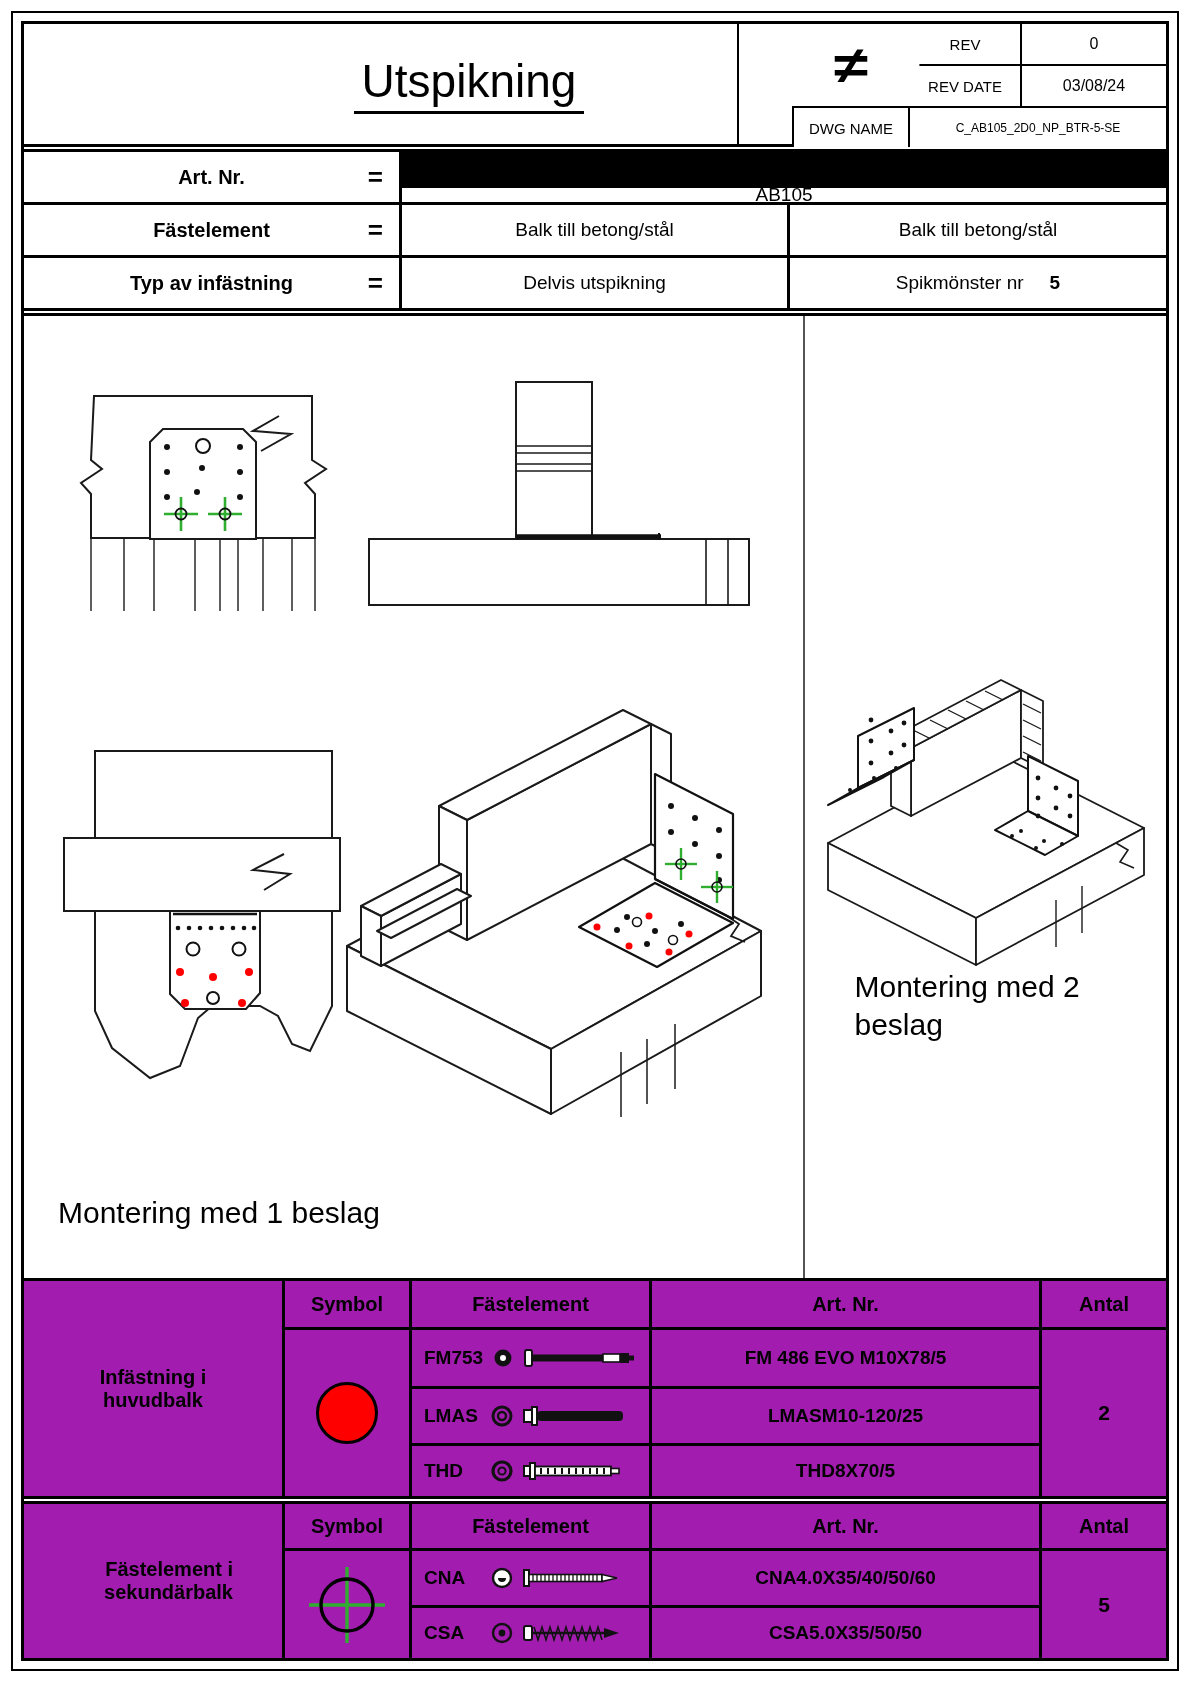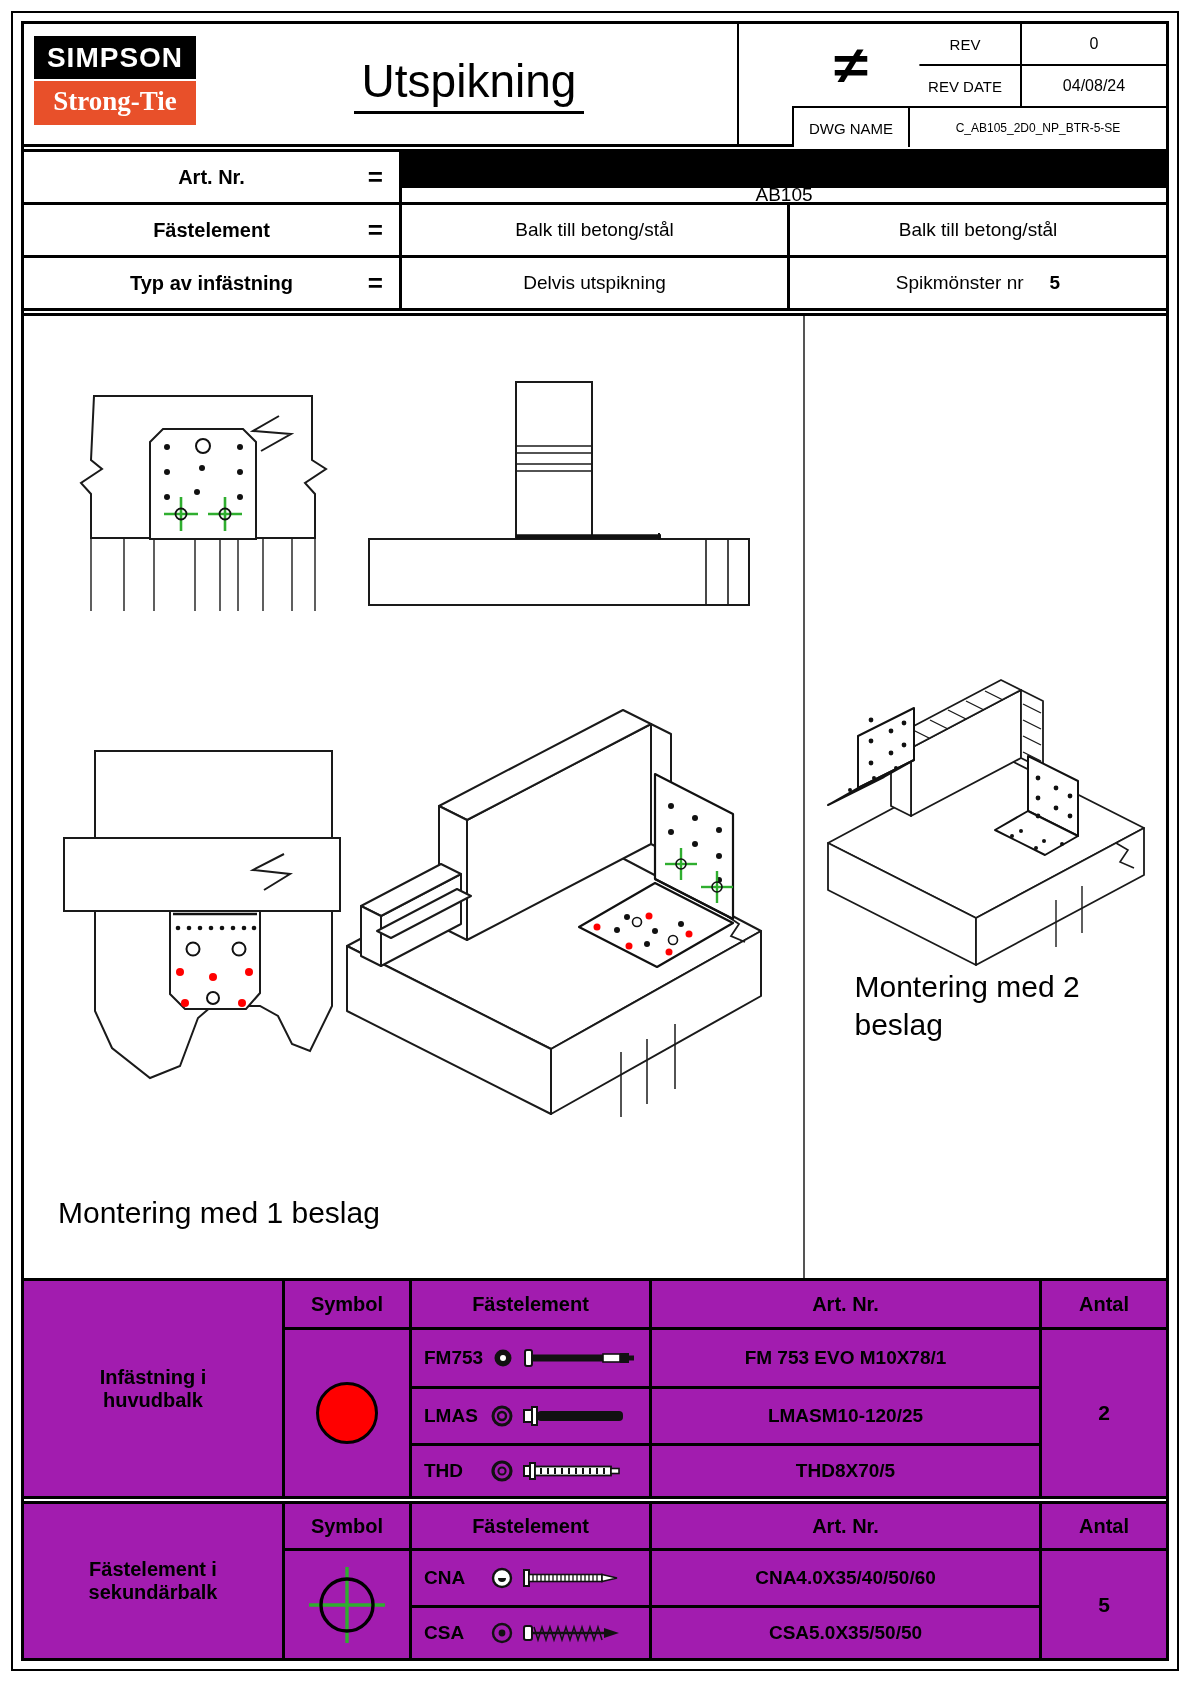--- a/index.html
+++ b/index.html
@@ -56,50 +56,46 @@
   
   .ftable{flex:0 0 auto;display:grid;background:#000;gap:3px;}
   .ftable>div{background:#a21caf;display:flex;align-items:center;justify-content:center;}
   .ft1{grid-template-columns:258px 124px 237px 387px 1fr;grid-template-rows:46px 56px 54px 50px;}
   .ft2{grid-template-columns:258px 124px 237px 387px 1fr;grid-template-rows:44px 54px 50px;}
   .th{background:#c4c4c4;font-weight:bold;font-size:20px;}
   .section-label{background:#c4c4c4;font-weight:bold;font-size:20px;text-align:center;}
   .section-label>span{display:block;max-width:160px;}
   .rspan4{grid-row:1/5;}
   .rspan3a{grid-row:2/5;}
-  .rspan3b{grid-row:1/4;}
+  .rspan3b{grid-row:1/4;text-align:right;}
   .rspan2{grid-row:2/4;}
   .fast-cell{justify-content:flex-start !important;padding-left:12px;gap:8px;}
   .fast-code{font-weight:bold;font-size:19px;min-width:58px;}
   .art-cell{font-weight:bold;font-size:19px;}
   .qty-cell{font-weight:bold;font-size:21px;}
   .red-dot{width:56px;height:56px;border-radius:50%;background:#ff0000;border:3px solid #000;}
 </style>
 </head>
 <body>
 
 <div class="page">
   <div class="outer-border"></div>
   <div class="frame">
 
     <div class="header">
-      <div class="logo">
-        <div class="logo-black">SIMPSON</div>
-        <div class="logo-orange">Strong-Tie</div>
-      </div>
       <div class="title-wrap">
         <div class="title">Utspikning</div>
       </div>
       <div class="header-div"></div>
       <div class="rev-table">
         <div class="neq-cell">≠</div>
         <div class="rev-label">REV</div>
         <div class="rev-value">0</div>
         <div class="rev-label">REV DATE</div>
-        <div class="rev-value">04/08/24</div>
+        <div class="rev-value">03/08/24</div>
         <div class="dwg-label">DWG NAME</div>
         <div class="dwg-value">C_AB105_2D0_NP_BTR-5-SE</div>
       </div>
     </div>
 
     <div class="dbl-line"></div>
 
     <div class="info-table">
       <div class="info-label">
         <span>Art. Nr.</span>
@@ -361,21 +357,21 @@
             <circle cx="12" cy="12" r="3" fill="#fff"></circle>
         </svg>
         <svg width="118" height="24" viewBox="0 0 118 24">
           <rect x="2" y="4" width="7" height="16" rx="2" fill="#fff" stroke="#111" stroke-width="2"></rect>
           <rect x="9" y="8.5" width="71" height="7" fill="#111"></rect>
           <rect x="80" y="8" width="17" height="8" fill="#fff" stroke="#111" stroke-width="1.6"></rect>
           <rect x="97" y="7" width="9" height="10" fill="#111"></rect>
           <rect x="106" y="9.5" width="5" height="5" fill="#111"></rect>
         </svg>
       </div>
-      <div class="art-cell" style="grid-column:4;grid-row:2">FM 753 EVO M10X78/1</div>
+      <div class="art-cell" style="grid-column:4;grid-row:2">FM 486 EVO M10X78/5</div>
 
       <div class="qty-cell rspan3a" style="grid-column:5">2</div>
 
       <div class="fast-cell" style="grid-column:3;grid-row:3">
         <span class="fast-code">LMAS</span>
         <svg width="24" height="24" viewBox="0 0 24 24">
           <circle cx="12" cy="12" r="9" fill="none" stroke="#111" stroke-width="3"></circle>
           <circle cx="12" cy="12" r="4" fill="none" stroke="#111" stroke-width="2.4"></circle>
         </svg>
         <svg width="118" height="24" viewBox="0 0 118 24">

